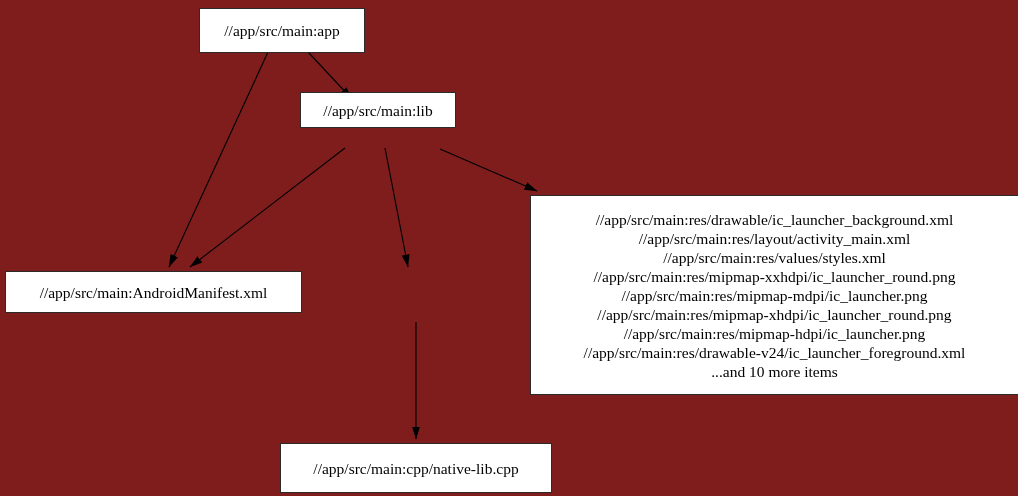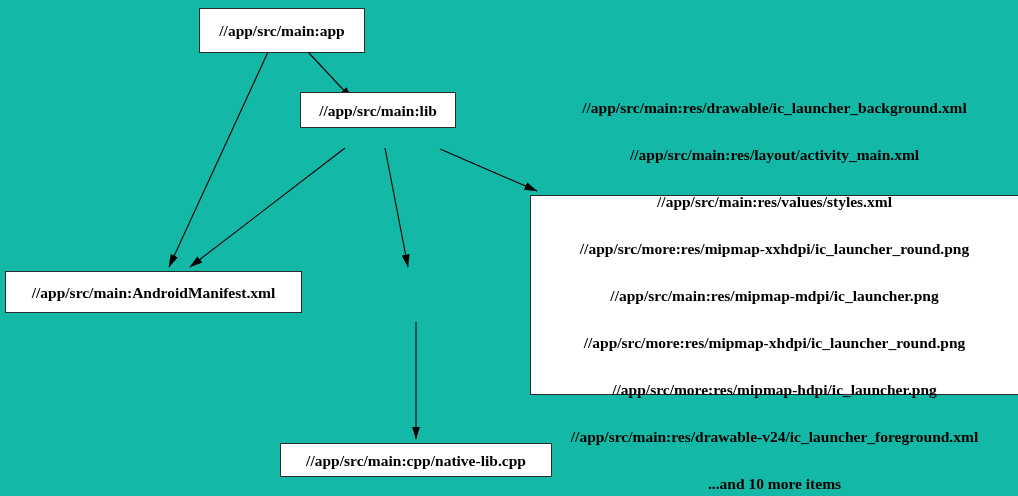--- a/index.html
+++ b/index.html
@@ -1,25 +1,24 @@
 <!DOCTYPE html>
 <html><head>
 <meta charset="utf-8">
 <style>
   * { margin: 0; padding: 0; box-sizing: border-box; }
   html, body { background: #ffffff; }
   .canvas {
     position: relative;
     width: 1018px;
     height: 496px;
-    background: #14b8a6;
+    background: #7f1d1d;
     font-family: "Liberation Serif", "DejaVu Serif", serif;
     color: #000000;
     overflow: hidden;
-    font-weight: bold;
   }
   .edges {
     position: absolute;
     left: 0; top: 0;
     width: 1018px; height: 496px;
   }
   .edges line { stroke: #000000; stroke-width: 1.1; }
   .node {
     position: absolute;
     border: 1px solid #2b2b2b;
@@ -33,22 +32,22 @@
     white-space: nowrap;
   }
   .node.multi {
     flex-direction: column;
     justify-content: center;
   }
   .node-app            { left: 199px; top: 8px;   width: 166px; height: 45px; }
   .node-lib            { left: 300px; top: 92px; width: 156px; height: 36px; }
   .node-manifest       { left: 5px;   top: 271px; width: 297px; height: 42px; }
   .node-jni-lib        { left: 325px; top: 271px; width: 182px; height: 51px; }
-  .node-res-group      { left: 530px; top: 195px; width: 489px; height: 200px; gap: 28px; }
-  .node-native-lib-cpp { left: 280px; top: 443px; width: 272px; height: 34px; }
+  .node-res-group      { left: 530px; top: 195px; width: 489px; height: 200px; }
+  .node-native-lib-cpp { left: 280px; top: 443px; width: 272px; height: 50px; }
 </style>
 </head>
 <body>
 
 <div class="canvas">
 
   <svg class="edges" width="1018" height="496" aria-hidden="true">
     <defs>
       <marker id="arrow" markerUnits="userSpaceOnUse" markerWidth="16" markerHeight="12" refX="12.5" refY="5" orient="auto">
         <path d="M0,1 L13,5 L0,9 z" fill="#000000"></path>
@@ -72,24 +71,24 @@
 
   <div class="node node-manifest">
     <span>//app/src/main:AndroidManifest.xml</span>
   </div>
 
 
   <div class="node multi node-res-group">
     <div>//app/src/main:res/drawable/ic_launcher_background.xml</div>
     <div>//app/src/main:res/layout/activity_main.xml</div>
     <div>//app/src/main:res/values/styles.xml</div>
-    <div>//app/src/more:res/mipmap-xxhdpi/ic_launcher_round.png</div>
+    <div>//app/src/main:res/mipmap-xxhdpi/ic_launcher_round.png</div>
     <div>//app/src/main:res/mipmap-mdpi/ic_launcher.png</div>
-    <div>//app/src/more:res/mipmap-xhdpi/ic_launcher_round.png</div>
-    <div>//app/src/more:res/mipmap-hdpi/ic_launcher.png</div>
+    <div>//app/src/main:res/mipmap-xhdpi/ic_launcher_round.png</div>
+    <div>//app/src/main:res/mipmap-hdpi/ic_launcher.png</div>
     <div>//app/src/main:res/drawable-v24/ic_launcher_foreground.xml</div>
     <div>...and 10 more items</div>
   </div>
 
   <div class="node node-native-lib-cpp">
     <span>//app/src/main:cpp/native-lib.cpp</span>
   </div>
 
 </div>
 

